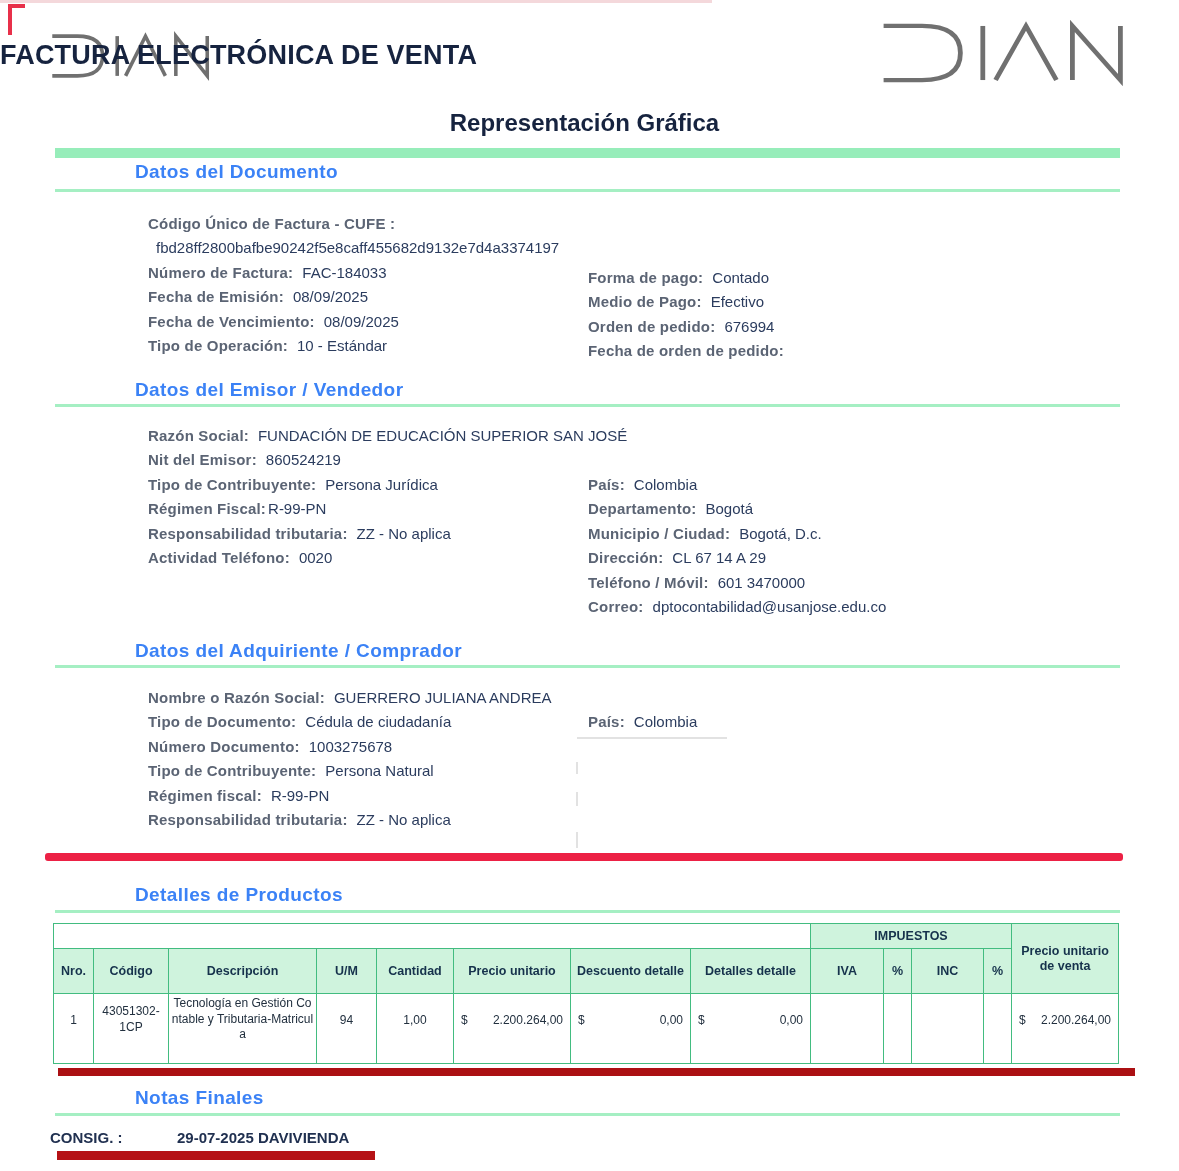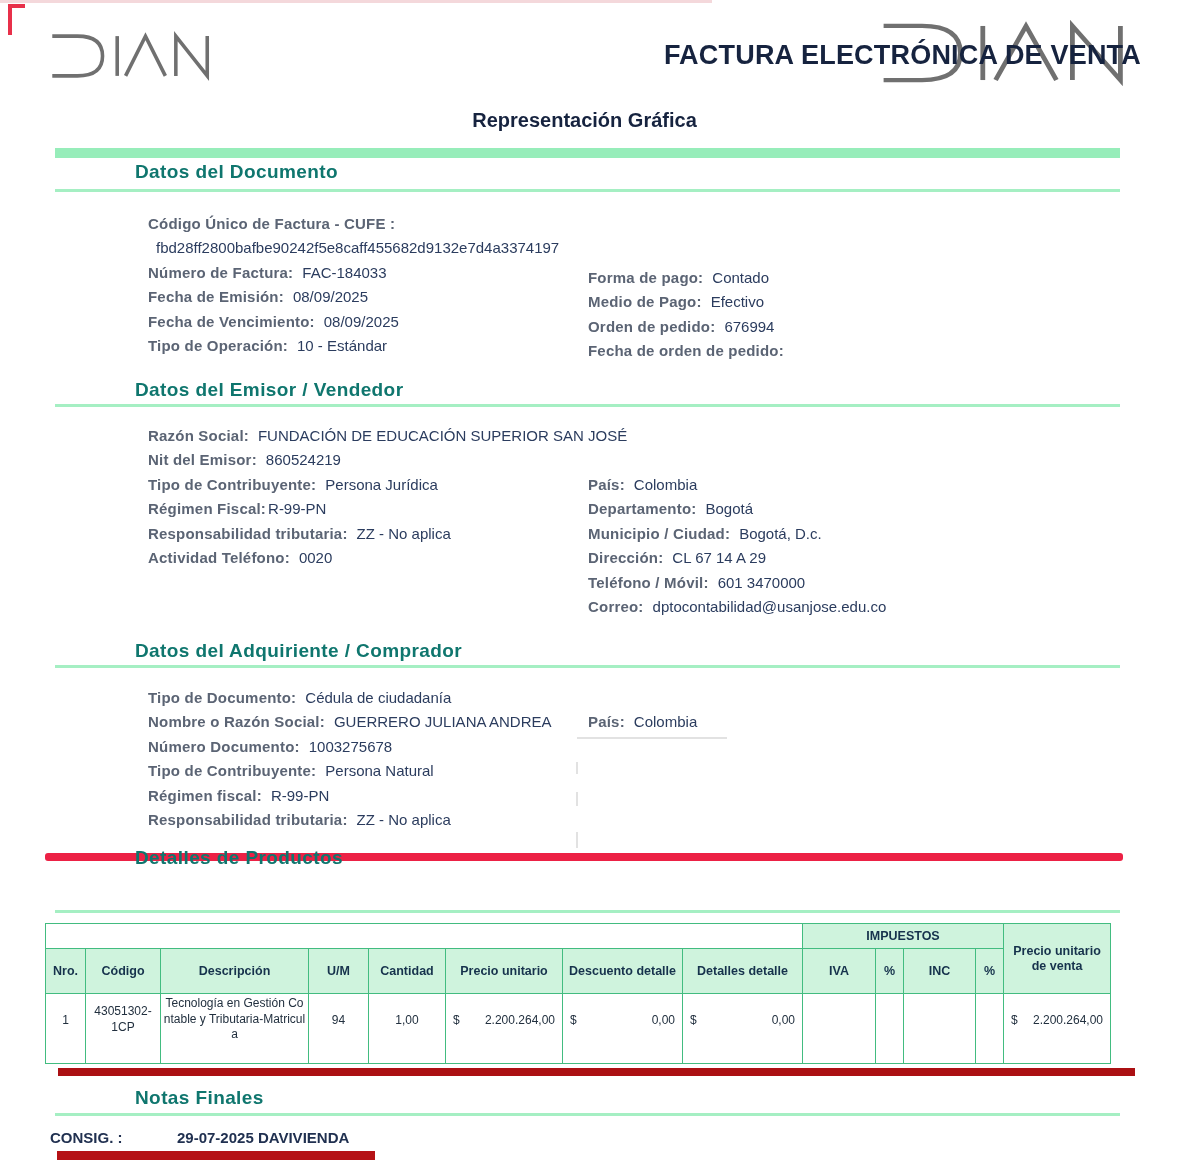--- a/index.html
+++ b/index.html
@@ -10,55 +10,55 @@
     font-family:"Liberation Sans","DejaVu Sans",sans-serif;
     overflow:hidden;
   }
   
   .logo{position:absolute;}
   .logo svg{display:block;}
   #logo-left{left:46px;top:28px;}
   #logo-right{left:874px;top:16px;}
   .title{
     position:absolute;top:40px;left:0;right:38px;
-    text-align:right;font-size:27px;font-weight:bold;color:#16233f;
+    text-align:left;font-size:27px;font-weight:bold;color:#16233f;
     letter-spacing:.2px;
   }
   .subtitle{
     position:absolute;top:109px;left:0;right:10px;
-    text-align:center;font-size:20px;font-weight:bold;color:#16233f;
+    text-align:center;font-size:24px;font-weight:bold;color:#16233f;
   }
   
   .corner-v{position:absolute;left:8px;top:4px;width:4px;height:31px;background:#e8304a;}
   .corner-h{position:absolute;left:8px;top:4px;width:17px;height:4px;background:#e8304a;}
   .top-pink{position:absolute;left:0;top:0;width:712px;height:3px;background:#eec3c8;opacity:.65;}
   
   .gbar{position:absolute;left:55px;width:1065px;height:10px;background:#97edba;}
   .gline{position:absolute;left:55px;width:1065px;height:3px;background:#a5efc3;}
   .sec-h{
     position:absolute;left:135px;
-    font-size:19px;font-weight:bold;color:#0f766e;letter-spacing:.4px;
+    font-size:19px;font-weight:bold;color:#3b82f6;letter-spacing:.4px;
     white-space:nowrap;
   }
   
   .fieldcol{position:absolute;}
   .field{height:24.4px;line-height:24.4px;font-size:15px;white-space:nowrap;}
   .lbl{font-weight:bold;color:#5b6474;letter-spacing:.2px;}
   .val{color:#2b3c5e;margin-left:9px;font-weight:normal;}
   .field.tight .val{margin-left:2px;}
   .field.cufe-value .val{margin-left:8px;}
   
   .red1{position:absolute;left:45px;top:853px;width:1078px;height:8px;background:#ec2145;border-radius:3px;}
   .red2{position:absolute;left:58px;top:1068px;width:1077px;height:8px;background:#ab1013;}
   .red3{position:absolute;left:57px;top:1151px;width:318px;height:9px;background:#b51216;}
   
   .redact{position:absolute;background:#e2e2e2;}
   
   table.products{
-    position:absolute;left:45px;top:923px;width:1065px;
+    position:absolute;left:53px;top:923px;width:1065px;
     border-collapse:collapse;table-layout:fixed;
   }
   table.products th, table.products td{
     border:1.6px solid #42bc80;
     font-family:"Liberation Sans","DejaVu Sans",sans-serif;
   }
   table.products th{
     background:#cff3dd;color:#16324c;font-size:12.5px;font-weight:bold;
     text-align:center;vertical-align:middle;line-height:1.2;padding:1px 2px;
   }
@@ -143,39 +143,39 @@
     <div class="field"><span class="lbl">Municipio / Ciudad:</span><span class="val">Bogotá, D.c.</span></div>
     <div class="field"><span class="lbl">Dirección:</span><span class="val">CL 67 14 A 29</span></div>
     <div class="field"><span class="lbl">Teléfono / Móvil:</span><span class="val">601 3470000</span></div>
     <div class="field"><span class="lbl">Correo:</span><span class="val">dptocontabilidad@usanjose.edu.co</span></div>
   </div>
 
   <div class="sec-h" style="top:640px">Datos del Adquiriente / Comprador</div>
   <div class="gline" style="top:665px"></div>
 
   <div class="fieldcol" style="left:148px;top:686px">
+    <div class="field"><span class="lbl">Nombre o Razón Social:</span><span class="val">GUERRERO JULIANA ANDREA</span></div>
     <div class="field"><span class="lbl">Tipo de Documento:</span><span class="val">Cédula de ciudadanía</span></div>
-    <div class="field"><span class="lbl">Nombre o Razón Social:</span><span class="val">GUERRERO JULIANA ANDREA</span></div>
     <div class="field"><span class="lbl">Número Documento:</span><span class="val">1003275678</span></div>
     <div class="field"><span class="lbl">Tipo de Contribuyente:</span><span class="val">Persona Natural</span></div>
     <div class="field"><span class="lbl">Régimen fiscal:</span><span class="val">R-99-PN</span></div>
     <div class="field"><span class="lbl">Responsabilidad tributaria:</span><span class="val">ZZ - No aplica</span></div>
   </div>
   <div class="fieldcol" style="left:588px;top:710px">
     <div class="field"><span class="lbl">País:</span><span class="val">Colombia</span></div>
   </div>
 
   <div class="redact" style="left:577px;top:737px;width:150px;height:2px"></div>
   <div class="redact" style="left:576px;top:762px;width:2px;height:12px"></div>
   <div class="redact" style="left:576px;top:792px;width:2px;height:14px"></div>
   <div class="redact" style="left:576px;top:832px;width:2px;height:16px"></div>
 
   <div class="red1"></div>
 
-  <div class="sec-h" style="top:847px">Detalles de Productos</div>
+  <div class="sec-h" style="top:884px">Detalles de Productos</div>
   <div class="gline" style="top:910px"></div>
 
   <table class="products">
     <colgroup>
       <col style="width:40px">
         <col style="width:75px">
         <col style="width:148px">
         <col style="width:60px">
       <col style="width:77px">
         <col style="width:117px">

